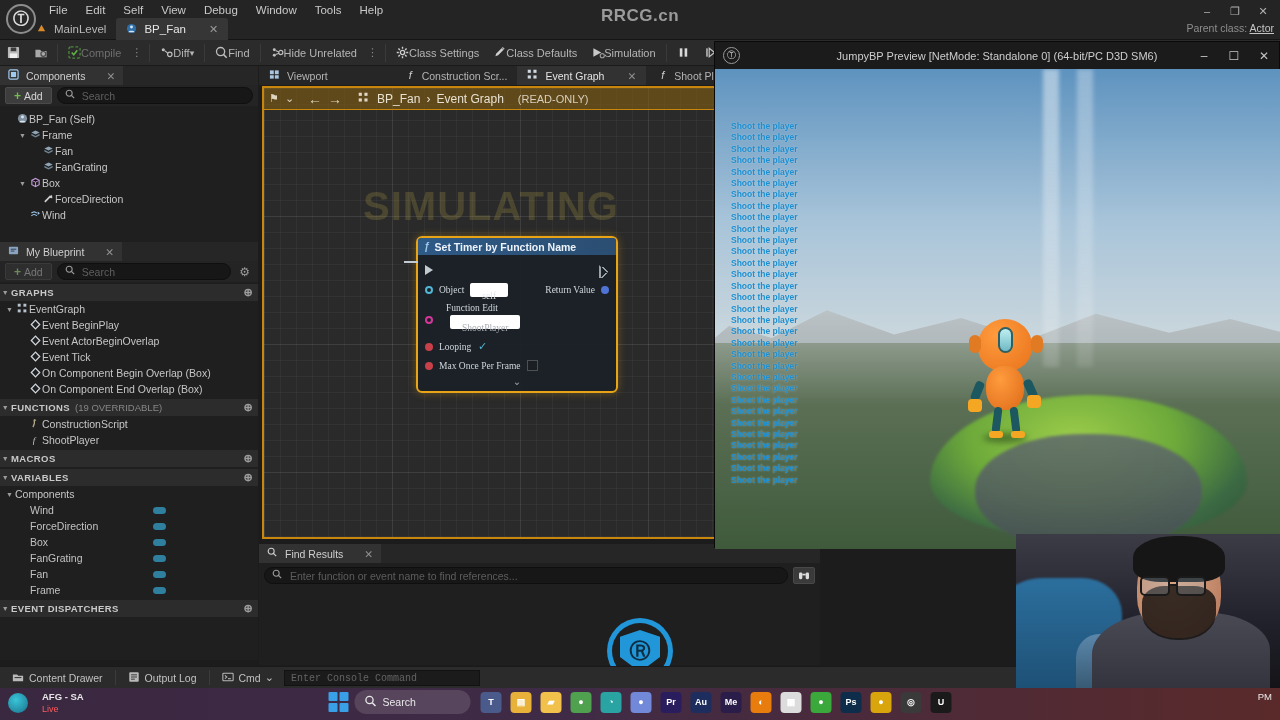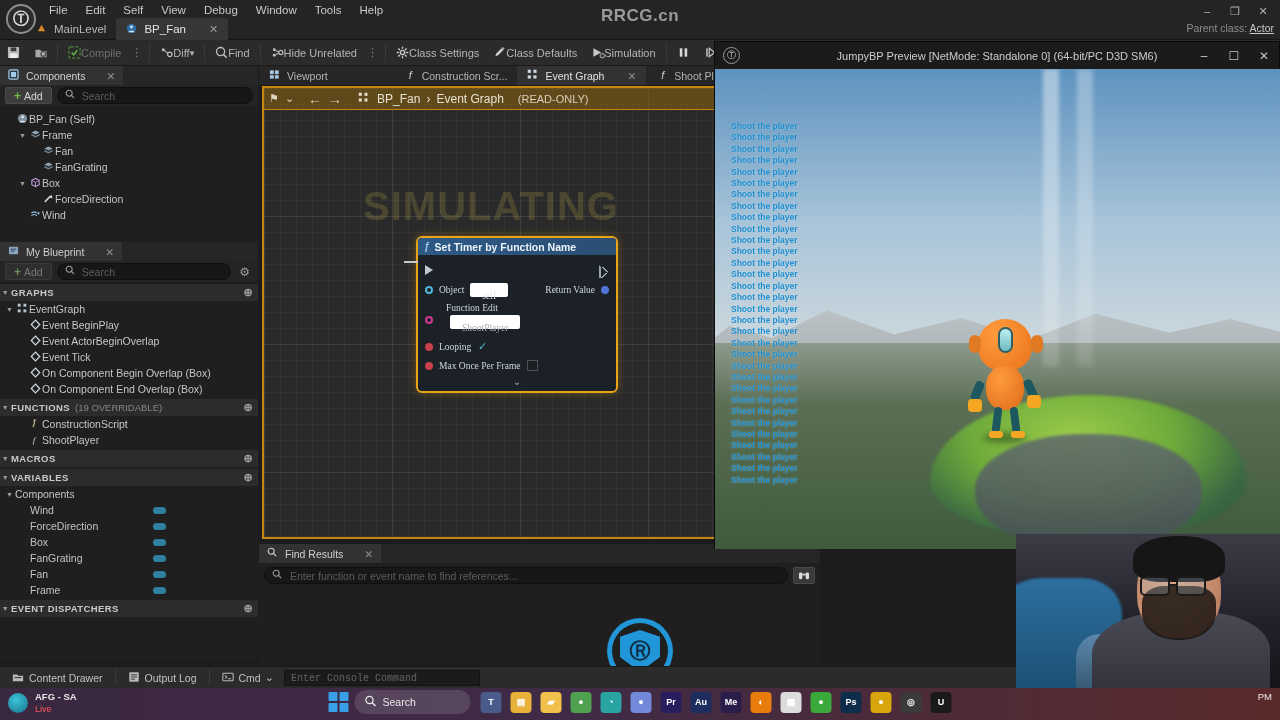--- a/index.html
+++ b/index.html
@@ -307,21 +307,21 @@
     color: #636363; font-size: 10px; padding: 0 6px; line-height: 15px;
     font-family: "Liberation Mono", monospace;
   }
   .sb-right { margin-left: auto; display: flex; align-items: center; gap: 4px; padding-right: 4px; }
 
   
   .taskbar {
     position: absolute; left: 0; top: 688px; width: 1280px; height: 32px;
     background: linear-gradient(90deg,#3a2740 0%,#402b46 45%,#5a2a2a 100%);
   }
-  .tb-left { position: absolute; left: 8px; top: 3px; display: flex; align-items: center; gap: 7px; }
+  .tb-left { position: absolute; left: 8px; top: 3px; display: flex; align-items: center; gap: 14px; }
   .tb-stream-ico { width: 20px; height: 20px; border-radius: 50%;
                    background: radial-gradient(circle at 40% 35%, #39c5d8, #1a6f8c); }
   .tb-stream-txt { line-height: 12px; }
   .tb-stream-txt .l1 { font-size: 9.5px; color: #e6e6e6; font-weight: bold; }
   .tb-stream-txt .l2 { font-size: 9px; color: #ff5a5a; }
   .tb-center { position: absolute; left: 50%; transform: translateX(-50%); top: 2px;
                display: flex; align-items: center; gap: 6px; }
   .win-start { width: 20px; height: 20px; display: grid; grid-template-columns: 1fr 1fr;
                grid-template-rows: 1fr 1fr; gap: 2px; }
   .win-start i { background: #39a0e8; display: block; border-radius: 1px; }

